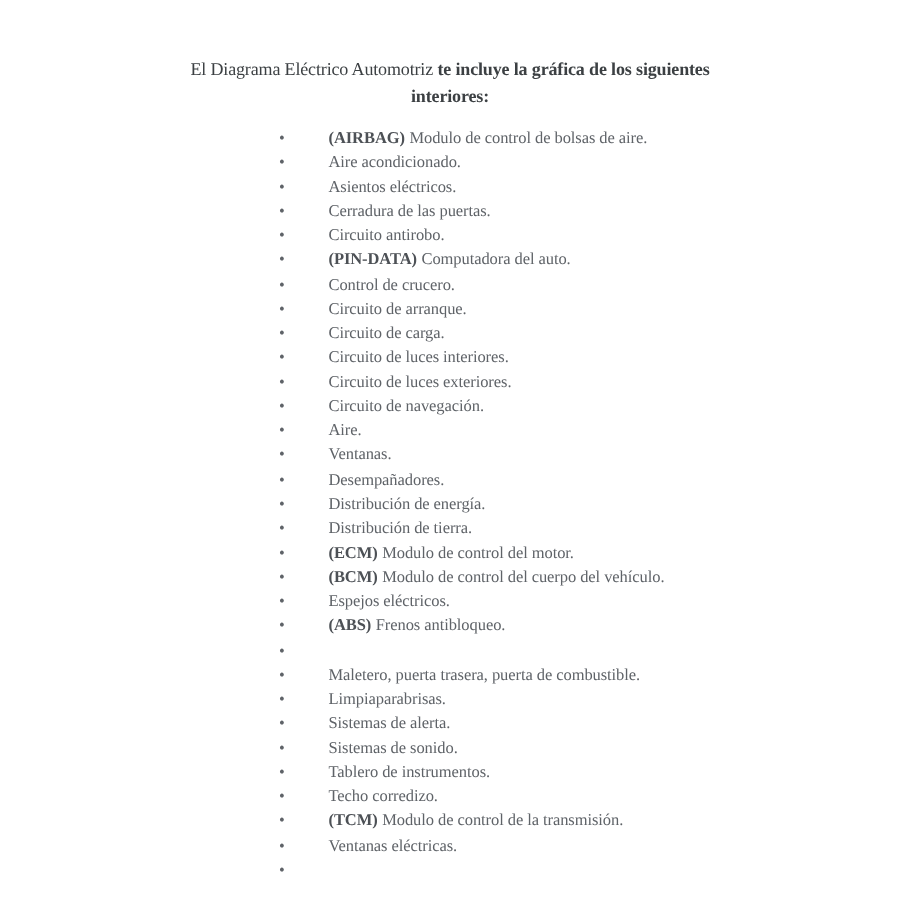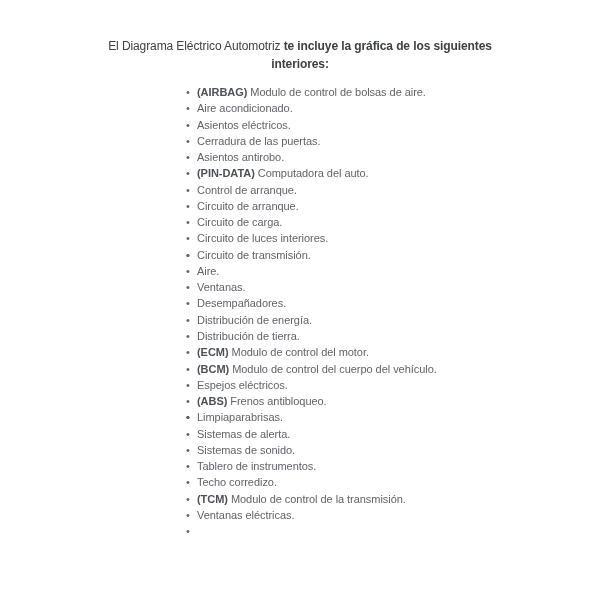--- a/index.html
+++ b/index.html
@@ -5,21 +5,21 @@
   html, body {
     margin: 0;
     padding: 0;
     background: #ffffff;
   }
   .page {
     position: relative;
     width: 600px;
     height: 600px;
     background: #ffffff;
-    font-family: Liberation Sans, sans-serif;
+    font-family: Liberation Serif, serif;
     overflow: hidden;
   }
   .title {
     position: absolute;
     top: 37px;
     left: 0;
     right: 0;
     text-align: center;
     font-size: 12px;
     line-height: 18px;
@@ -48,20 +48,21 @@
   .bullet {
     position: absolute;
     left: -11px;
     top: 0;
     color: #5f6368;
     font-size: 11px;
   }
   .tag {
     font-weight: 700;
     color: #4d5156;
+    margin-left: 22px;
   }
   .tag:not(:empty) {
     margin-right: 3px;
   }
 </style>
 </head>
 <body>
 
 <div class="page">
 
@@ -90,147 +91,147 @@
         <span class="tag"></span><span class="txt">Asientos eléctricos.</span>
       </li>
 
       <li class="item">
         <span class="bullet">•</span>
         <span class="tag"></span><span class="txt">Cerradura de las puertas.</span>
       </li>
 
       <li class="item">
         <span class="bullet">•</span>
-        <span class="tag"></span><span class="txt">Asientos antirobo.</span>
+        <span class="tag"></span><span class="txt">Circuito antirobo.</span>
       </li>
 
       <li class="item">
         <span class="bullet">•</span>
         <span class="tag">(PIN-DATA)</span><span class="txt">Computadora del auto.</span>
       </li>
 
       <li class="item">
         <span class="bullet">•</span>
-        <span class="tag"></span><span class="txt">Control de arranque.</span>
+        <span class="tag"></span><span class="txt">Control de crucero.</span>
       </li>
 
       <li class="item">
         <span class="bullet">•</span>
         <span class="tag"></span><span class="txt">Circuito de arranque.</span>
       </li>
 
       <li class="item">
         <span class="bullet">•</span>
         <span class="tag"></span><span class="txt">Circuito de carga.</span>
       </li>
 
       <li class="item">
         <span class="bullet">•</span>
         <span class="tag"></span><span class="txt">Circuito de luces interiores.</span>
       </li>
 
       <li class="item">
         <span class="bullet">•</span>
+        <span class="tag"></span><span class="txt">Circuito de luces exteriores.</span>
+      </li>
+
+      <li class="item">
+        <span class="bullet">•</span>
+        <span class="tag"></span><span class="txt">Circuito de navegación.</span>
+      </li>
+
+      <li class="item">
+        <span class="bullet">•</span>
+        <span class="tag"></span><span class="txt">Aire.</span>
+      </li>
+
+      <li class="item">
+        <span class="bullet">•</span>
+        <span class="tag"></span><span class="txt">Ventanas.</span>
+      </li>
+
+      <li class="item">
+        <span class="bullet">•</span>
+        <span class="tag"></span><span class="txt">Desempañadores.</span>
+      </li>
+
+      <li class="item">
+        <span class="bullet">•</span>
+        <span class="tag"></span><span class="txt">Distribución de energía.</span>
+      </li>
+
+      <li class="item">
+        <span class="bullet">•</span>
+        <span class="tag"></span><span class="txt">Distribución de tierra.</span>
+      </li>
+
+      <li class="item">
+        <span class="bullet">•</span>
+        <span class="tag">(ECM)</span><span class="txt">Modulo de control del motor.</span>
+      </li>
+
+      <li class="item">
+        <span class="bullet">•</span>
+        <span class="tag">(BCM)</span><span class="txt">Modulo de control del cuerpo del vehículo.</span>
+      </li>
+
+      <li class="item">
+        <span class="bullet">•</span>
+        <span class="tag"></span><span class="txt">Espejos eléctricos.</span>
+      </li>
+
+      <li class="item">
+        <span class="bullet">•</span>
+        <span class="tag">(ABS)</span><span class="txt">Frenos antibloqueo.</span>
+      </li>
+
+      <li class="item">
+        <span class="bullet">•</span>
         <span class="tag"></span>
       </li>
 
       <li class="item">
         <span class="bullet">•</span>
-        <span class="tag"></span><span class="txt">Circuito de transmisión.</span>
-      </li>
-
-      <li class="item">
-        <span class="bullet">•</span>
-        <span class="tag"></span><span class="txt">Aire.</span>
-      </li>
-
-      <li class="item">
-        <span class="bullet">•</span>
-        <span class="tag"></span><span class="txt">Ventanas.</span>
-      </li>
-
-      <li class="item">
-        <span class="bullet">•</span>
-        <span class="tag"></span><span class="txt">Desempañadores.</span>
-      </li>
-
-      <li class="item">
-        <span class="bullet">•</span>
-        <span class="tag"></span><span class="txt">Distribución de energía.</span>
-      </li>
-
-      <li class="item">
-        <span class="bullet">•</span>
-        <span class="tag"></span><span class="txt">Distribución de tierra.</span>
-      </li>
-
-      <li class="item">
-        <span class="bullet">•</span>
-        <span class="tag">(ECM)</span><span class="txt">Modulo de control del motor.</span>
-      </li>
-
-      <li class="item">
-        <span class="bullet">•</span>
-        <span class="tag">(BCM)</span><span class="txt">Modulo de control del cuerpo del vehículo.</span>
-      </li>
-
-      <li class="item">
-        <span class="bullet">•</span>
-        <span class="tag"></span><span class="txt">Espejos eléctricos.</span>
-      </li>
-
-      <li class="item">
-        <span class="bullet">•</span>
-        <span class="tag">(ABS)</span><span class="txt">Frenos antibloqueo.</span>
+        <span class="tag"></span><span class="txt">Maletero, puerta trasera, puerta de combustible.</span>
+      </li>
+
+      <li class="item">
+        <span class="bullet">•</span>
+        <span class="tag"></span><span class="txt">Limpiaparabrisas.</span>
+      </li>
+
+      <li class="item">
+        <span class="bullet">•</span>
+        <span class="tag"></span><span class="txt">Sistemas de alerta.</span>
+      </li>
+
+      <li class="item">
+        <span class="bullet">•</span>
+        <span class="tag"></span><span class="txt">Sistemas de sonido.</span>
+      </li>
+
+      <li class="item">
+        <span class="bullet">•</span>
+        <span class="tag"></span><span class="txt">Tablero de instrumentos.</span>
+      </li>
+
+      <li class="item">
+        <span class="bullet">•</span>
+        <span class="tag"></span><span class="txt">Techo corredizo.</span>
+      </li>
+
+      <li class="item">
+        <span class="bullet">•</span>
+        <span class="tag">(TCM)</span><span class="txt">Modulo de control de la transmisión.</span>
+      </li>
+
+      <li class="item">
+        <span class="bullet">•</span>
+        <span class="tag"></span><span class="txt">Ventanas eléctricas.</span>
       </li>
 
       <li class="item">
         <span class="bullet">•</span>
         <span class="tag"></span>
       </li>
-
-      <li class="item">
-        <span class="bullet">•</span>
-        <span class="tag"></span>
-      </li>
-
-      <li class="item">
-        <span class="bullet">•</span>
-        <span class="tag"></span><span class="txt">Limpiaparabrisas.</span>
-      </li>
-
-      <li class="item">
-        <span class="bullet">•</span>
-        <span class="tag"></span><span class="txt">Sistemas de alerta.</span>
-      </li>
-
-      <li class="item">
-        <span class="bullet">•</span>
-        <span class="tag"></span><span class="txt">Sistemas de sonido.</span>
-      </li>
-
-      <li class="item">
-        <span class="bullet">•</span>
-        <span class="tag"></span><span class="txt">Tablero de instrumentos.</span>
-      </li>
-
-      <li class="item">
-        <span class="bullet">•</span>
-        <span class="tag"></span><span class="txt">Techo corredizo.</span>
-      </li>
-
-      <li class="item">
-        <span class="bullet">•</span>
-        <span class="tag">(TCM)</span><span class="txt">Modulo de control de la transmisión.</span>
-      </li>
-
-      <li class="item">
-        <span class="bullet">•</span>
-        <span class="tag"></span><span class="txt">Ventanas eléctricas.</span>
-      </li>
-
-      <li class="item">
-        <span class="bullet">•</span>
-        <span class="tag"></span>
-      </li>
     </ul>
 
 </div>
 
 </body></html>

